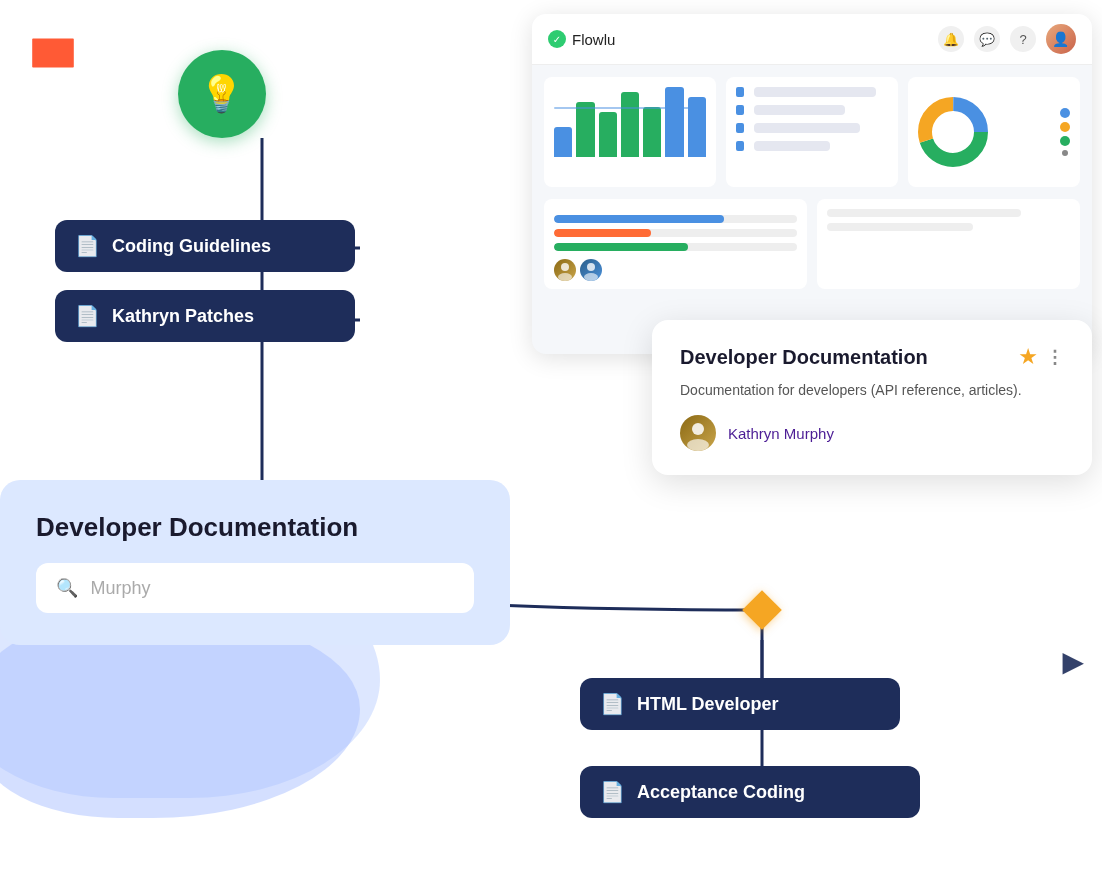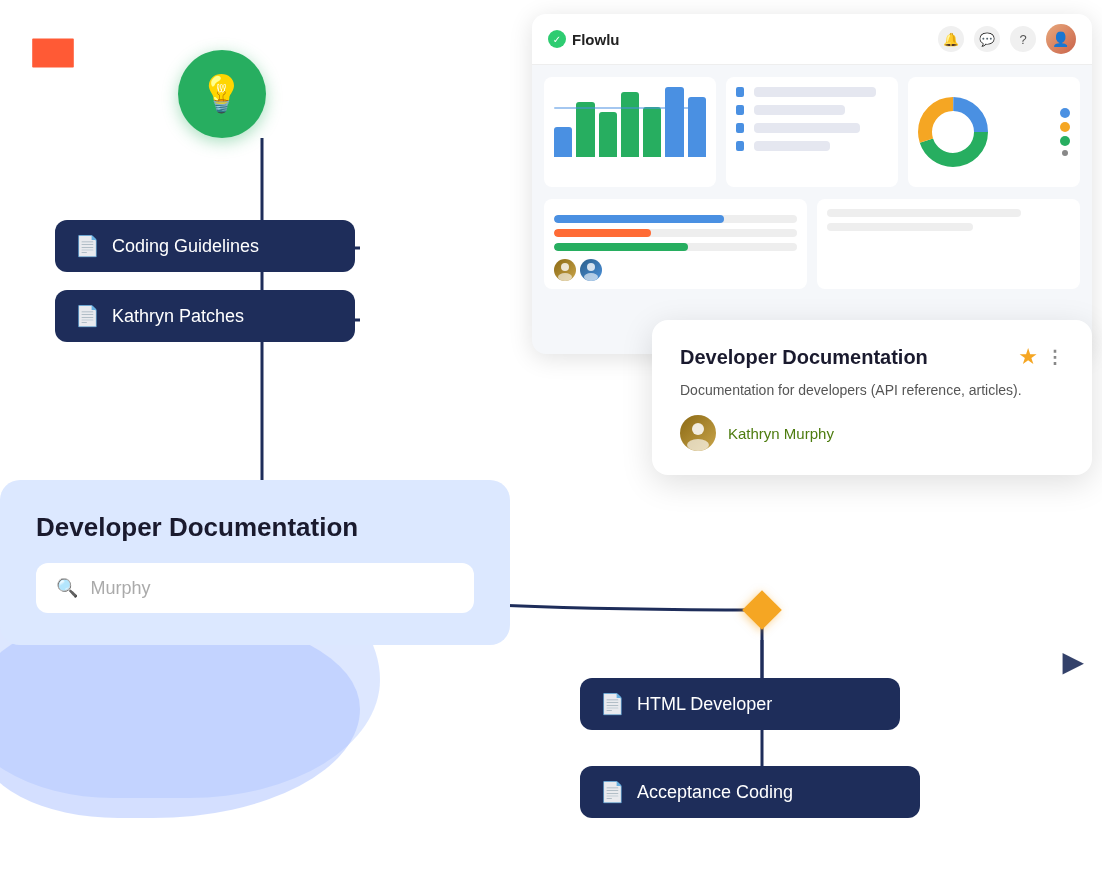--- a/index.html
+++ b/index.html
@@ -100,21 +100,21 @@
       background: #2ecc71;
       border-radius: 50%;
       display: flex;
       align-items: center;
       justify-content: center;
       color: white;
       font-size: 10px;
     }
     .flowlu-title-text {
       font-size: 15px;
-      font-weight: 700;
+      font-weight: 400;
       color: #222;
     }
     .flowlu-icons {
       display: flex;
       gap: 10px;
       align-items: center;
     }
     .flowlu-icon-btn {
       width: 26px;
       height: 26px;
@@ -275,21 +275,21 @@
       gap: 12px;
       z-index: 4;
       color: white;
     }
     .node-card .doc-icon {
       font-size: 20px;
       opacity: 0.9;
     }
     .node-card .node-label {
       font-size: 18px;
-      font-weight: 400;
+      font-weight: 700;
       color: white;
     }
 
     .node-coding {
       top: 220px;
       left: 55px;
       width: 300px;
     }
     .node-patches {
       top: 290px;
@@ -395,21 +395,21 @@
       border-radius: 50%;
       background: linear-gradient(135deg, #8B6914, #c9a54a);
       display: flex;
       align-items: center;
       justify-content: center;
       font-size: 16px;
       color: white;
     }
     .author-name {
       font-size: 15px;
-      color: #4d7c0f;
+      color: #4c1d95;
       text-align: center;
     }
 
     
     .diamond-connector {
       position: absolute;
       left: 748px;
       top: 596px;
       width: 28px;
       height: 28px;

